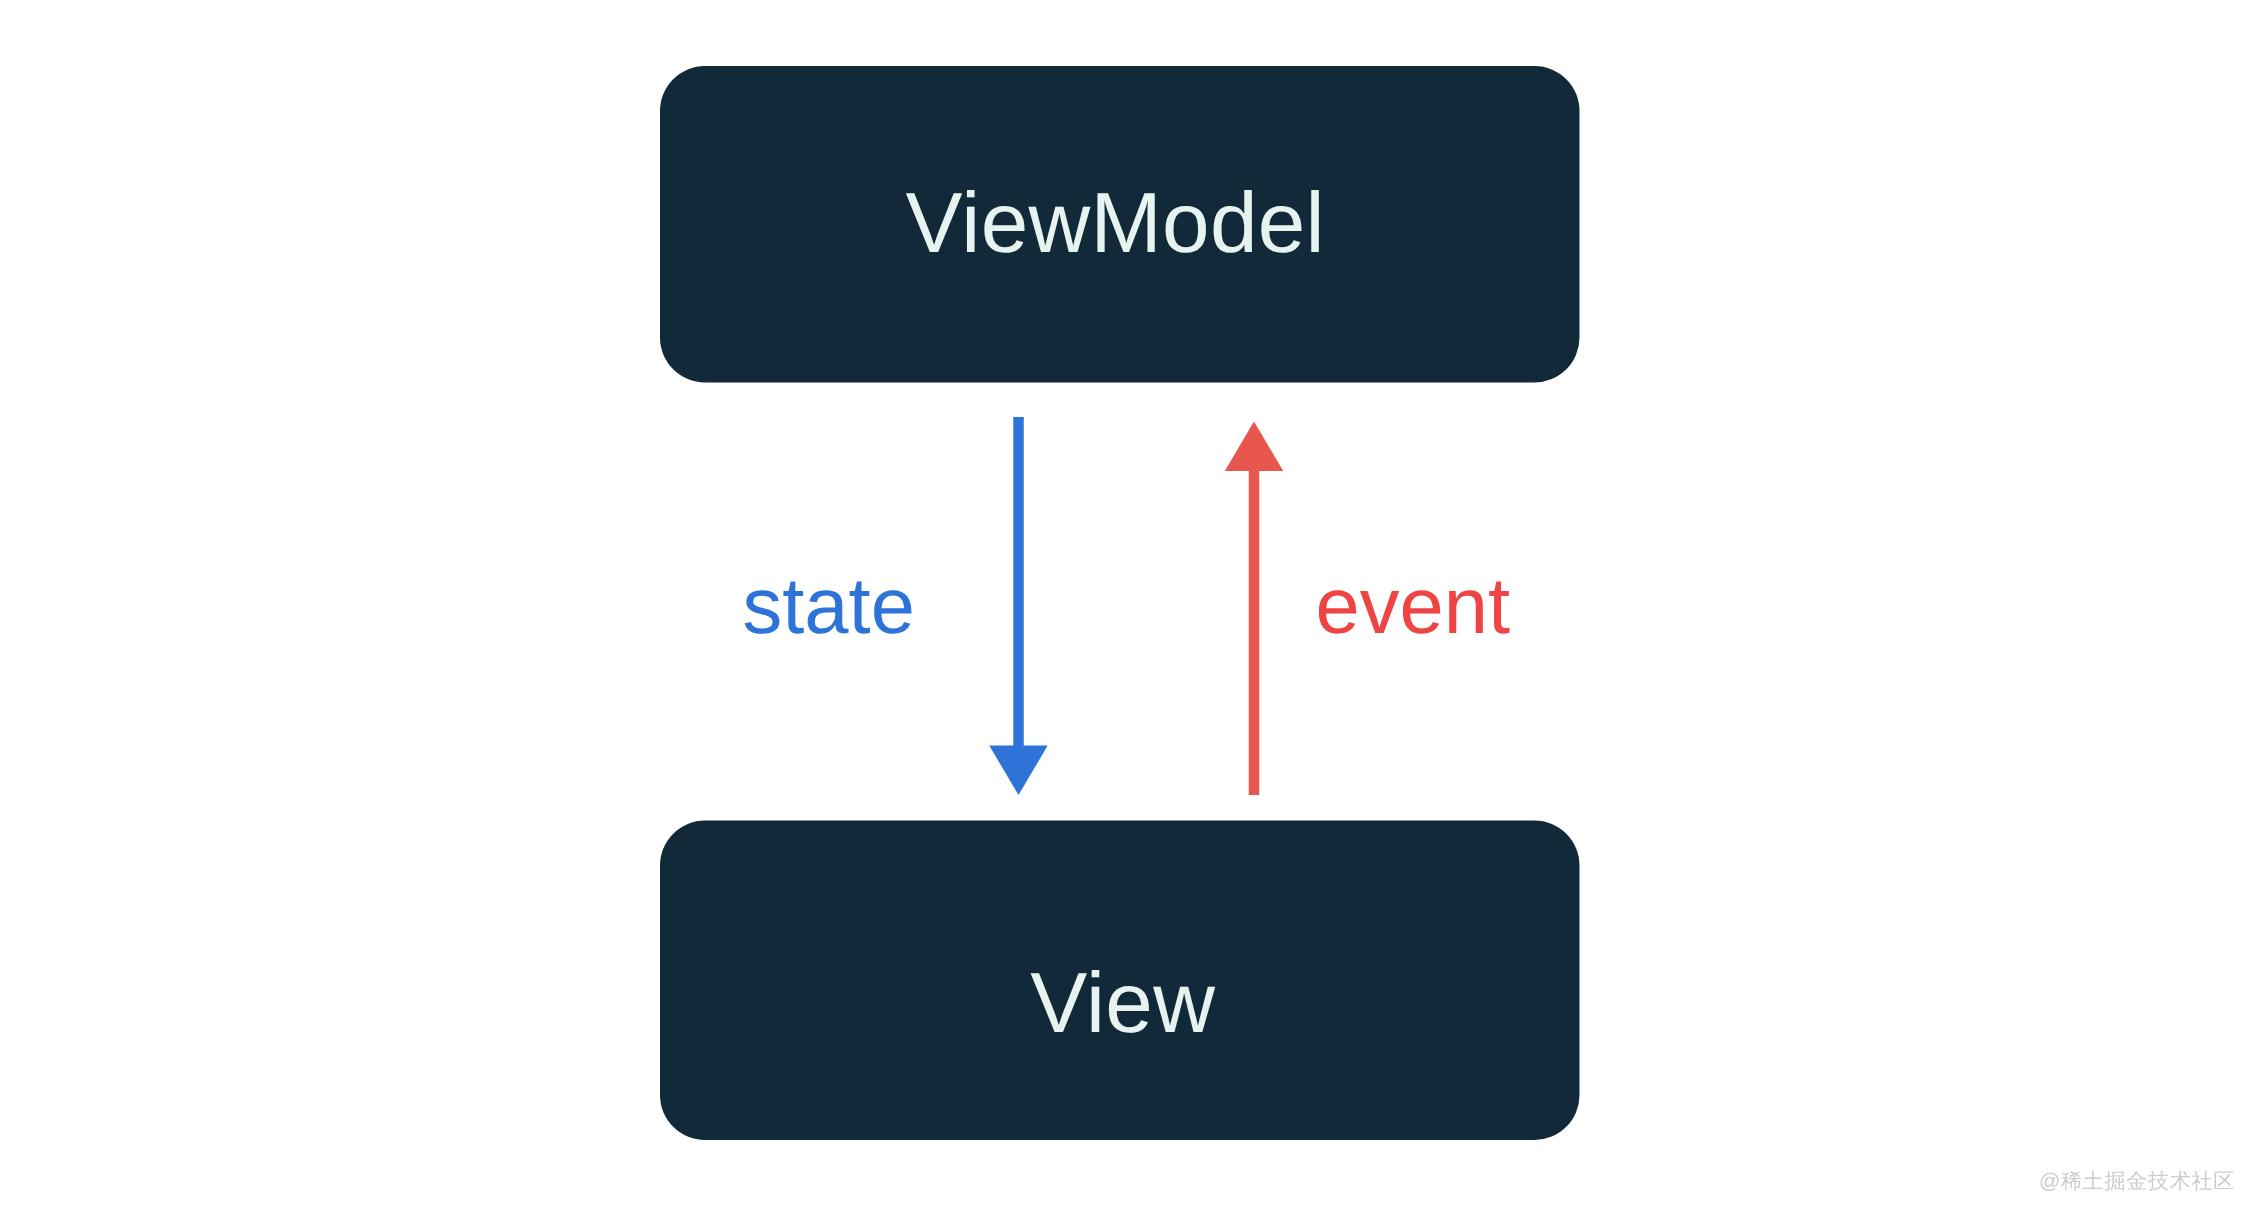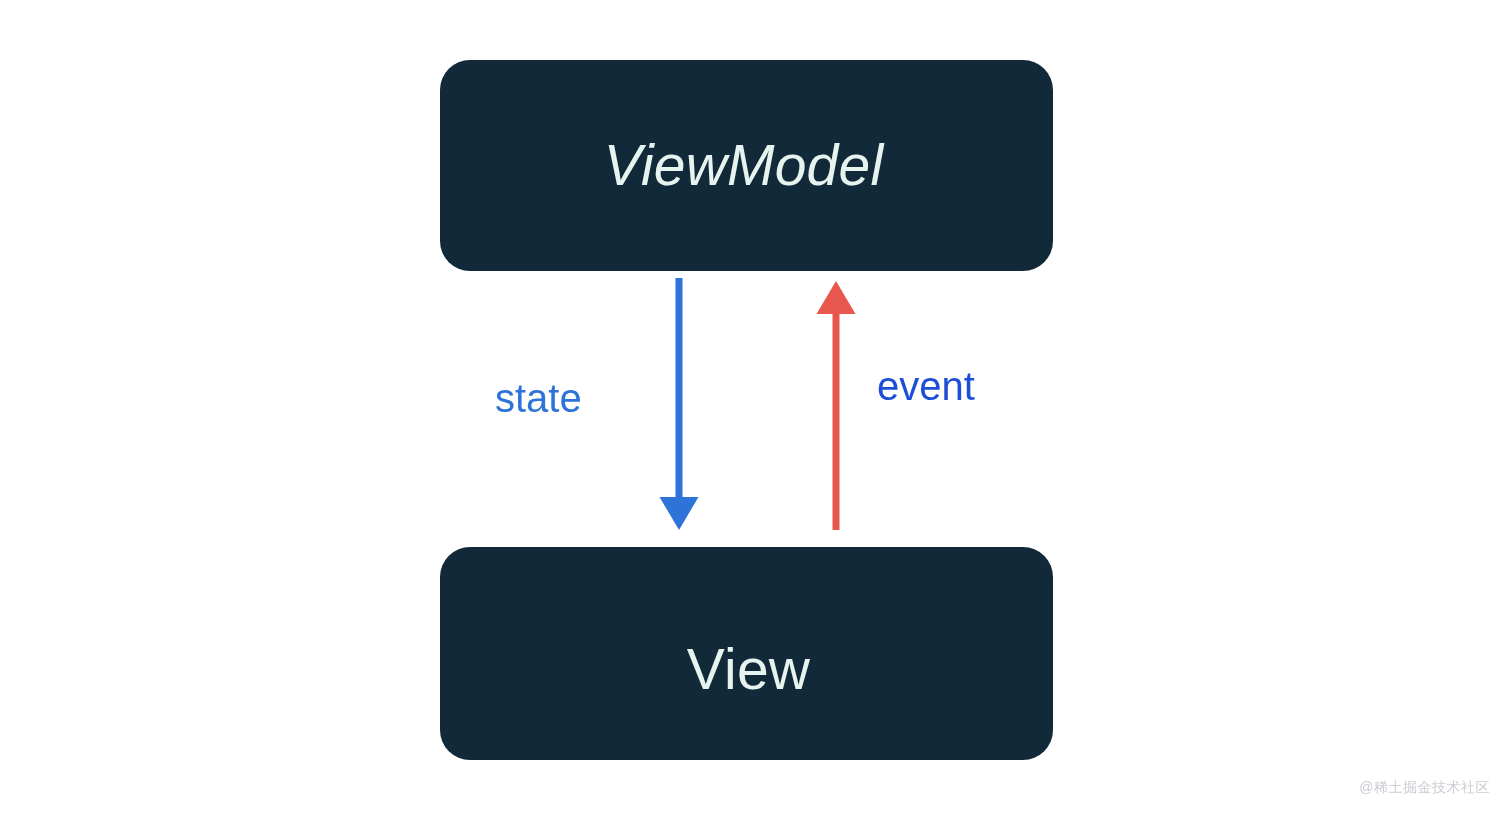--- a/index.html
+++ b/index.html
@@ -35,24 +35,23 @@
     font-weight: 400;
     letter-spacing: 0.2px;
     color: #e6f3ee;
     line-height: 1;
     user-select: none;
     white-space: nowrap;
   }
 
   #node-viewmodel {
     left: 440px;
-    top: 60px;
+    top: 44px;
     width: 613px;
     height: 211px;
-    font-style: italic;
   }
   #node-viewmodel .node-label {
     transform: translateX(-3px);
   }
 
   #node-view {
     left: 440px;
     top: 547px;
     width: 613px;
     height: 213px;
@@ -76,35 +75,35 @@
   #arrow-event-svg {
     left: 806px;
     top: 272px;
     width: 60px;
     height: 268px;
   }
 
   
   .edge-label {
     position: absolute;
-    font-size: 40px;
+    font-size: 53px;
     font-weight: 400;
     line-height: 1;
     white-space: nowrap;
     user-select: none;
   }
   #edge-label-state {
     left: 495px;
     top: 378px;
     color: #2e74d8;
   }
   #edge-label-event {
     left: 877px;
-    top: 366px;
-    color: #1d4ed8;
+    top: 378px;
+    color: #ef4444;
   }
 
   
   #watermark {
     position: absolute;
     right: 22px;
     bottom: 20px;
     font-size: 14px;
     color: #c9cdd1;
     letter-spacing: 0.5px;

